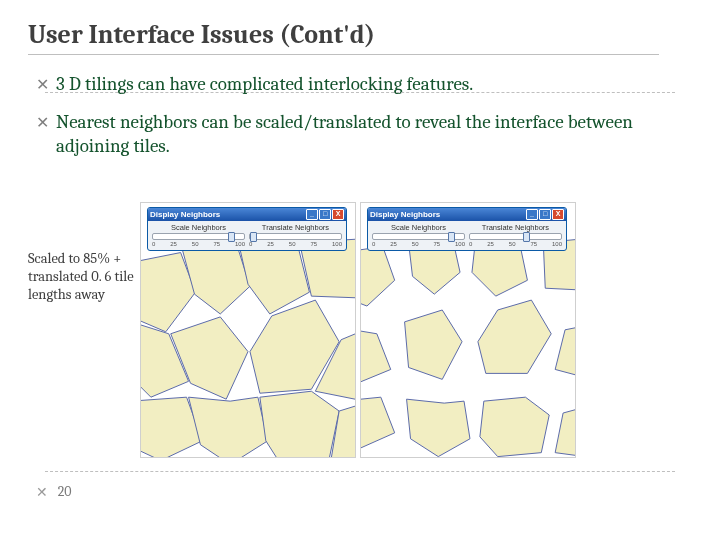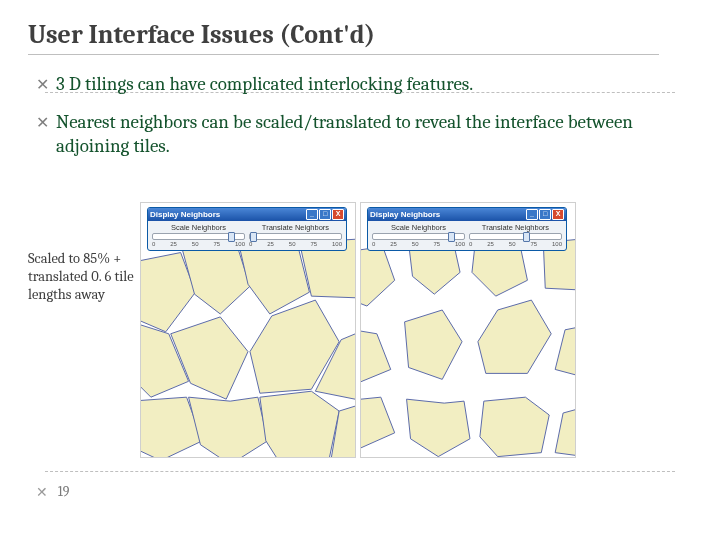--- a/index.html
+++ b/index.html
@@ -348,16 +348,16 @@
           <polygon points="204,212 226,206 226,256 196,252"></polygon>
         </g>
       </svg>
     </div>
 
   </div>
 
   <hr class="hr-bottom">
   <div class="footer">
     <span class="marker">✕</span>
-    <span>19</span>
+    <span>20</span>
   </div>
 
 </div>
 
 </body></html>

